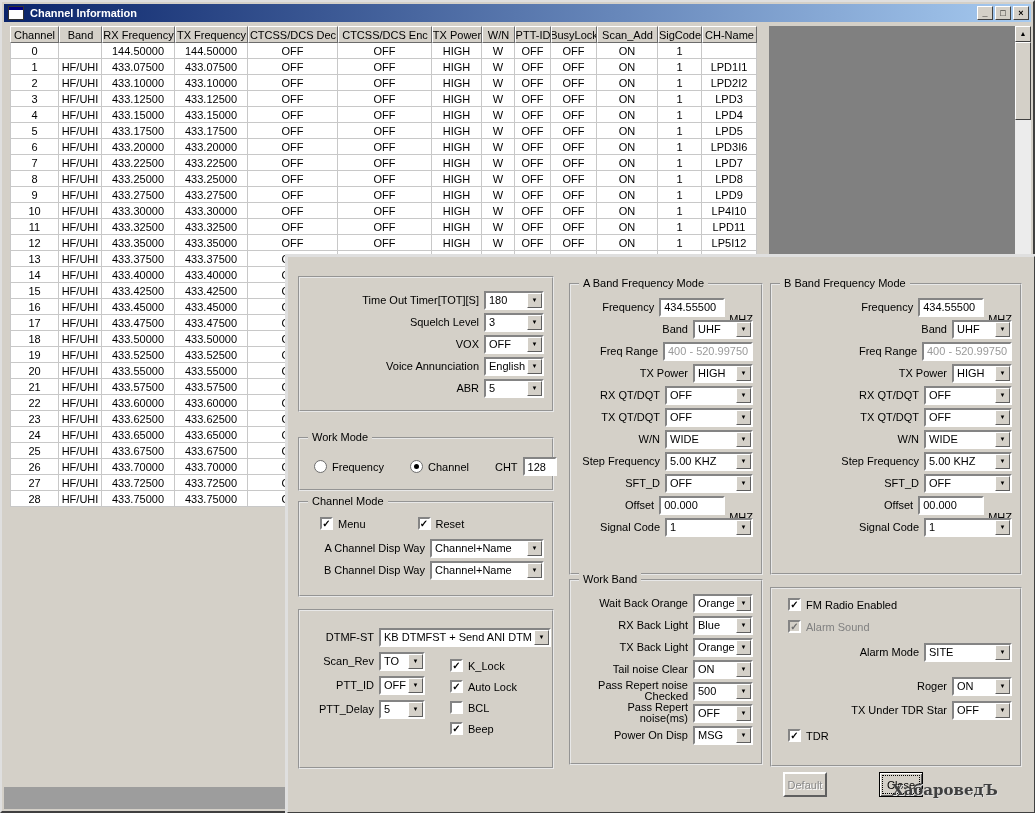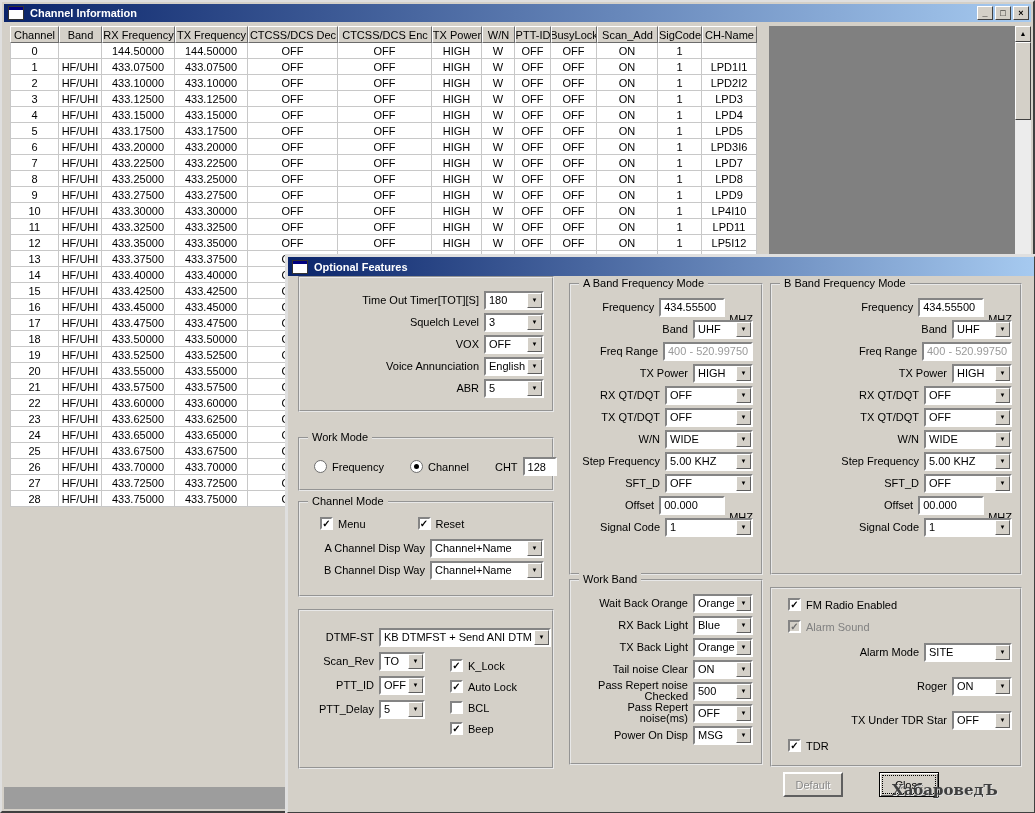--- a/index.html
+++ b/index.html
@@ -78,22 +78,22 @@
   .cht{width:34px;}
   .cm-checks{display:flex;padding:14px 0 6px 20px;gap:52px;}
   .g-dtmf .flabel{flex:0 0 66px;}
   .g-dtmf .rows{padding-top:12px;}
   .g-dtmf .frow{margin:4px 8px;}
   .dtmf-checks{position:absolute;left:150px;top:48px;}
   .dtmf-checks .checkrow{margin-bottom:8px;}
   .g-misc .checkrow{margin:9px 0 9px 16px;}
   .g-misc .rows{padding-top:0;}
   .g-misc .rows .frow:nth-child(2){margin-top:14px;}
-  .g-misc .rows .frow:nth-child(3){margin-top:14px;}
-  .btn{position:absolute;width:60px;height:25px;background:#d4d0c8;border:2px solid;
+  .g-misc .rows .frow:nth-child(3){margin-top:4px;}
+  .btn{position:absolute;width:44px;height:25px;background:#d4d0c8;border:2px solid;
        border-color:#fff #5f5f5f #5f5f5f #fff;display:flex;align-items:center;justify-content:center;box-sizing:border-box;}
   .btn-default{left:495px;top:515px;color:#8a8a8a;text-shadow:1px 1px 0 #fff;}
   .btn-close{left:591px;top:515px;border:1px solid #000;
        box-shadow:inset 1px 1px 0 #fff, inset -1px -1px 0 #5f5f5f;outline:1px dotted #000;outline-offset:-4px;}
   .watermark{position:absolute;left:604px;top:524px;font-size:15px;font-weight:bold;color:#3f3f3f;
        text-shadow:1px 1px 0 #ddd;z-index:5;font-family:"DejaVu Serif",serif;white-space:nowrap;}
 </style>
 </head>
 <body>
 
@@ -569,24 +569,20 @@
   <div class="vscroll">
     <span class="sbtn up">▲</span>
     <span class="sthumb"></span>
     <span class="sbtn down">▼</span>
   </div>
 
   <div class="bottom-strip"></div>
 </div>
 
 <div class="dialog">
-  <div class="titlebar dlg-titlebar">
-    <span class="win-icon"></span>
-    <span class="title-text">Optional Features</span>
-  </div>
 
   <div class="group g-general">
     <div class="rows">
         <div class="frow">
           <span class="flabel">Time Out Timer[TOT][S]</span>
           <div class="combo combo-sm">
             <span class="combo-val">180</span>
             <span class="combo-btn">▼</span>
           </div>
         </div>

